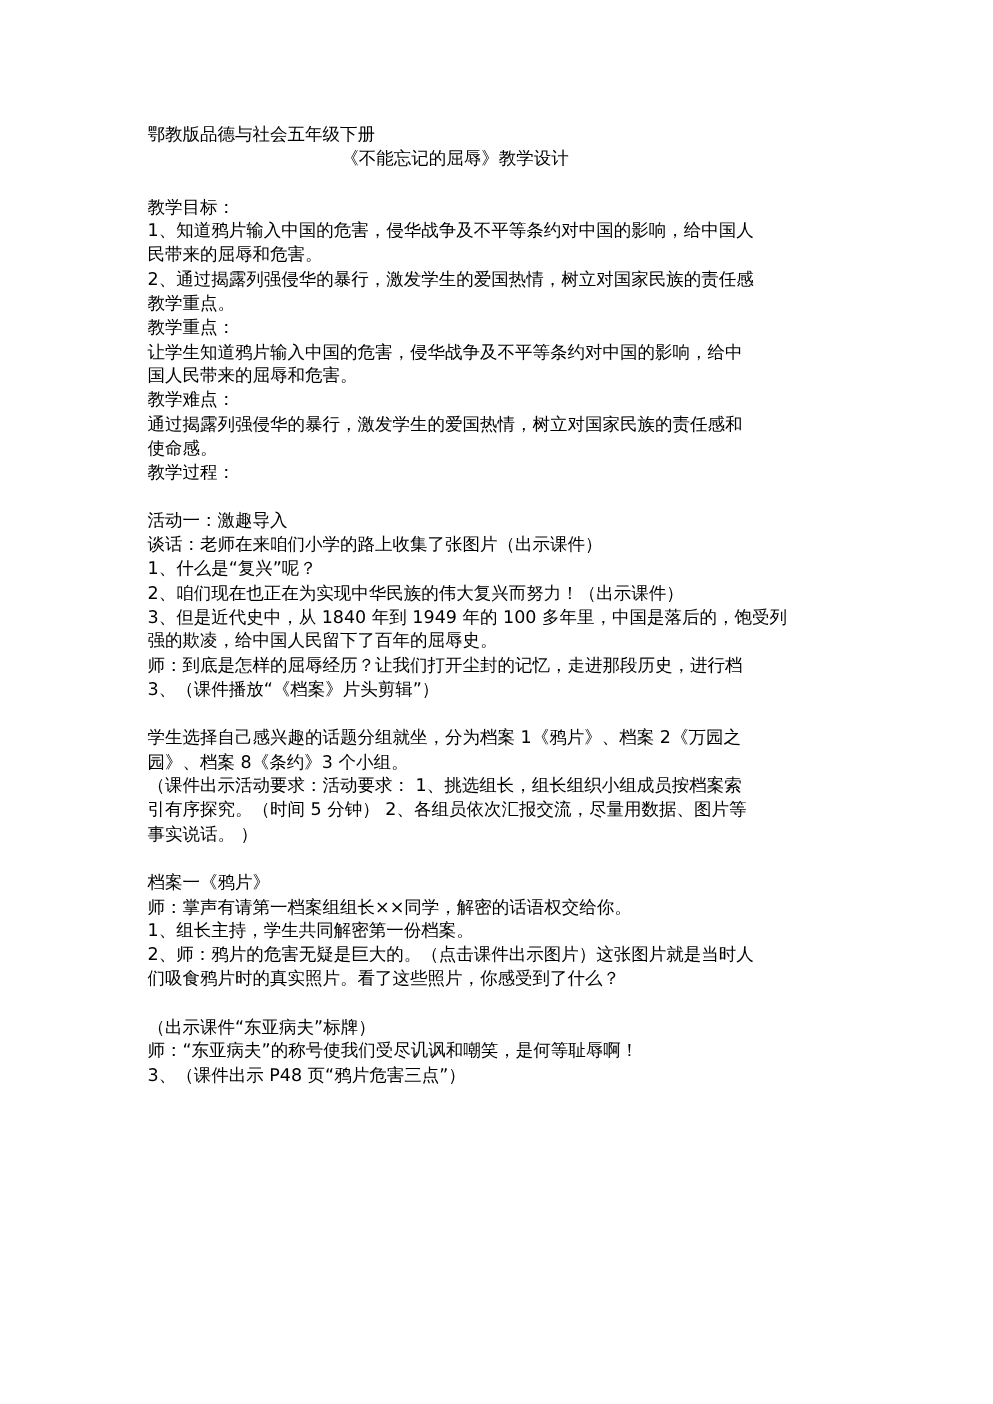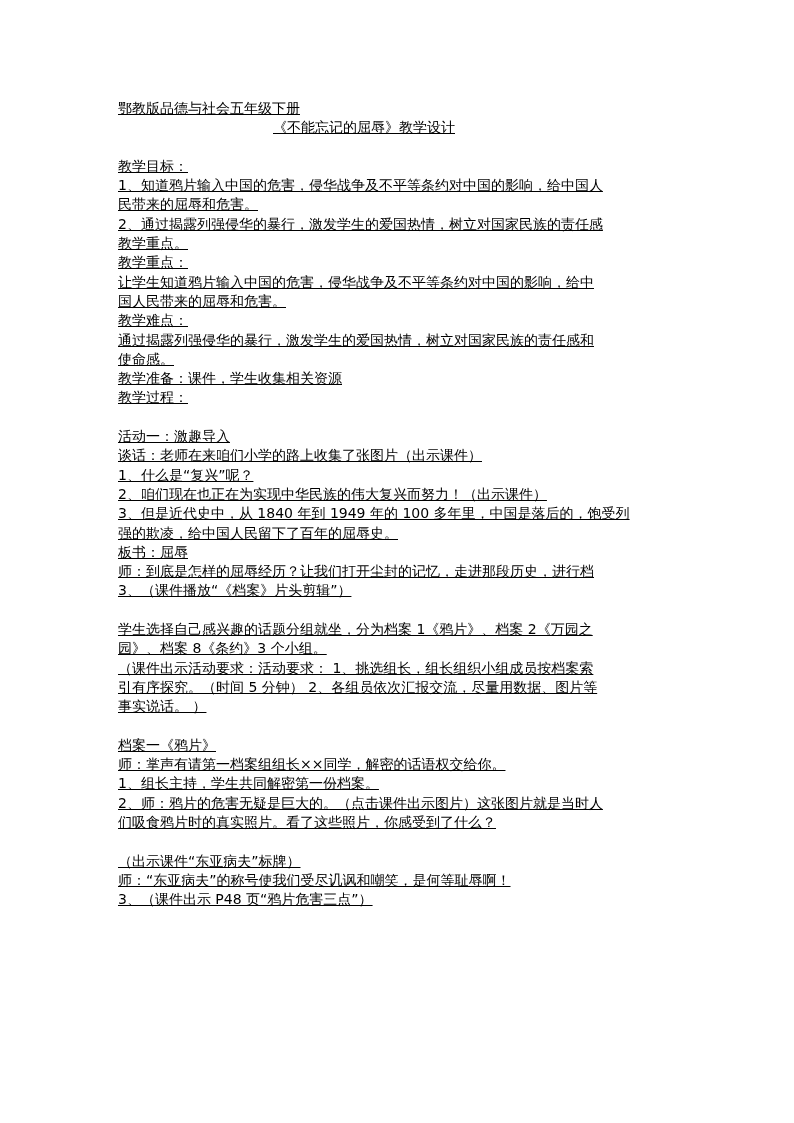--- a/index.html
+++ b/index.html
@@ -1,20 +1,20 @@
 <!DOCTYPE html>
 <html><head>
 <meta charset="utf-8">
 <style>
   html, body { margin: 0; padding: 0; background: #ffffff; }
   body { width: 794px; height: 1123px; position: relative; overflow: hidden; }
   .page {
     position: absolute; left: 118px; top: 99px; width: 560px;
     font-family: "DejaVu Sans", sans-serif;
-    font-size: 14px; line-height: 19.3px; color: #000; text-decoration: underline;
+    font-size: 14px; line-height: 19.3px; color: #000;
   }
   .line { white-space: nowrap; height: 19.3px; }
   .title { padding-left: 155px; }
 </style>
 </head>
 <body>
 
 <div class="page">
   <div class="line">鄂教版品德与社会五年级下册</div>
   <div class="line title">《不能忘记的屈辱》教学设计</div>
@@ -24,30 +24,28 @@
       <div class="line">1、知道鸦片输入中国的危害，侵华战争及不平等条约对中国的影响，给中国人</div>
       <div class="line">民带来的屈辱和危害。</div>
       <div class="line">2、通过揭露列强侵华的暴行，激发学生的爱国热情，树立对国家民族的责任感</div>
       <div class="line">教学重点。</div>
       <div class="line">教学重点：</div>
       <div class="line">让学生知道鸦片输入中国的危害，侵华战争及不平等条约对中国的影响，给中</div>
       <div class="line">国人民带来的屈辱和危害。</div>
       <div class="line">教学难点：</div>
       <div class="line">通过揭露列强侵华的暴行，激发学生的爱国热情，树立对国家民族的责任感和</div>
       <div class="line">使命感。</div>
-      <div class="line">教学准备：课件，学生收集相关资源</div>
       <div class="line">教学过程：</div>
       <div class="line"></div>
       <div class="line">活动一：激趣导入</div>
       <div class="line">谈话：老师在来咱们小学的路上收集了张图片（出示课件）</div>
       <div class="line">1、什么是“复兴”呢？</div>
       <div class="line">2、咱们现在也正在为实现中华民族的伟大复兴而努力！（出示课件）</div>
       <div class="line">3、但是近代史中，从 1840 年到 1949 年的 100 多年里，中国是落后的，饱受列</div>
       <div class="line">强的欺凌，给中国人民留下了百年的屈辱史。</div>
-      <div class="line">板书：屈辱</div>
       <div class="line">师：到底是怎样的屈辱经历？让我们打开尘封的记忆，走进那段历史，进行档</div>
       <div class="line">3、（课件播放“《档案》片头剪辑”）</div>
       <div class="line"></div>
       <div class="line">学生选择自己感兴趣的话题分组就坐，分为档案 1《鸦片》、档案 2《万园之</div>
       <div class="line">园》、档案 8《条约》3 个小组。</div>
       <div class="line">（课件出示活动要求：活动要求： 1、挑选组长，组长组织小组成员按档案索</div>
       <div class="line">引有序探究。（时间 5 分钟） 2、各组员依次汇报交流，尽量用数据、图片等</div>
       <div class="line">事实说话。 ）</div>
       <div class="line"></div>
       <div class="line">档案一《鸦片》</div>

